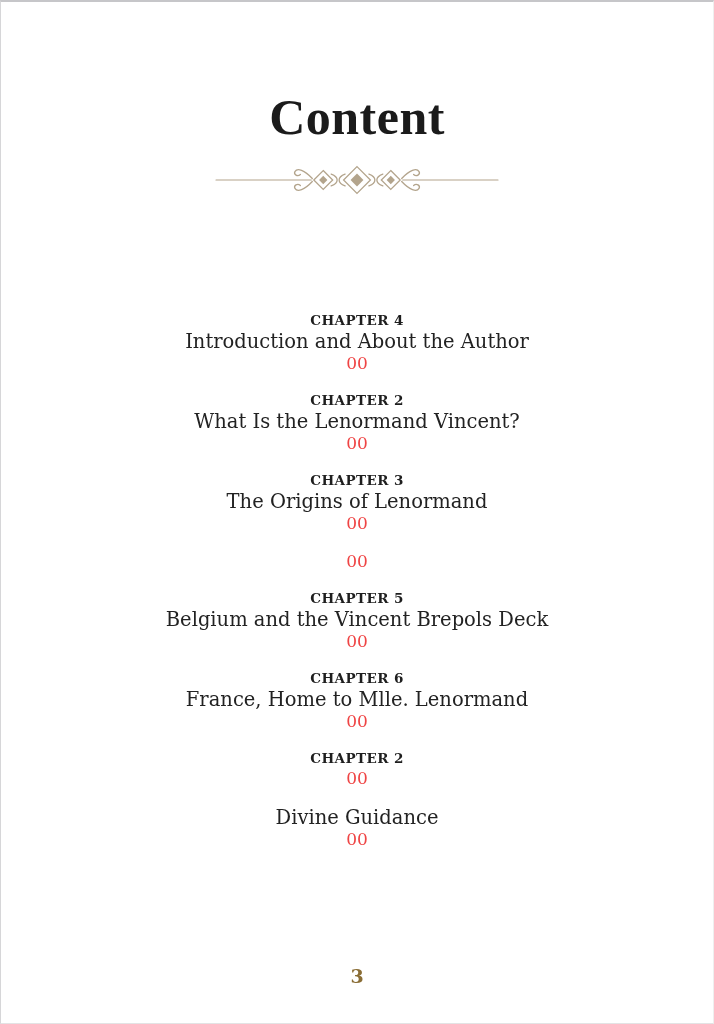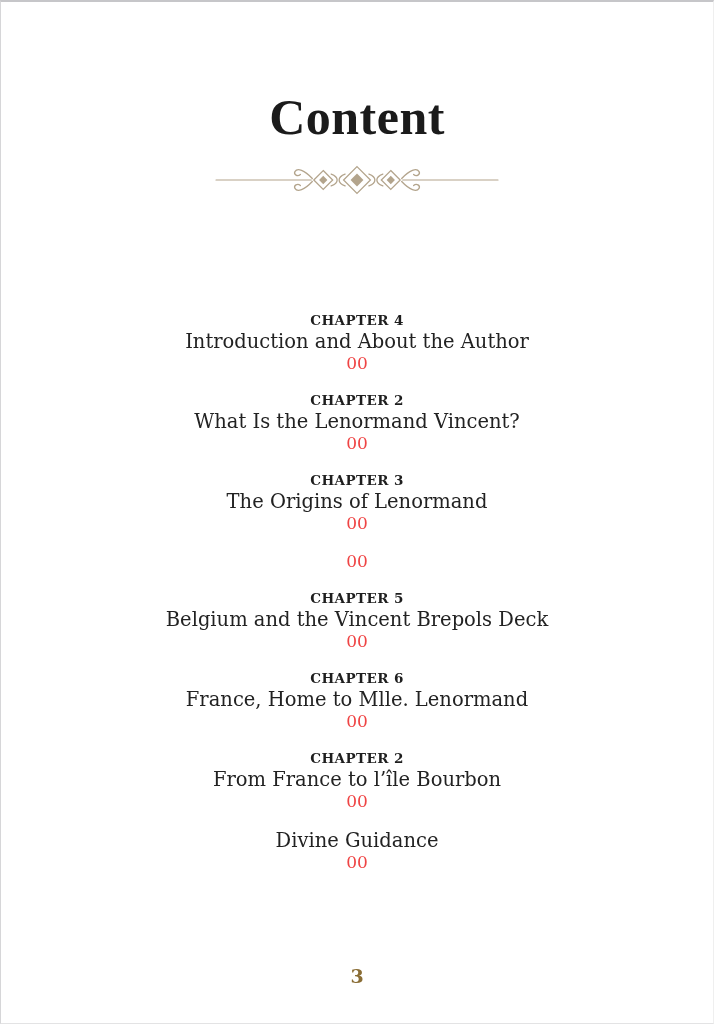--- a/index.html
+++ b/index.html
@@ -152,21 +152,20 @@
     </div>
 
     <div class="toc-entry">
       <div class="chapter-label">CHAPTER 6</div>
       <div class="chapter-title">France, Home to Mlle. Lenormand</div>
       <div class="chapter-page">00</div>
     </div>
 
     <div class="toc-entry">
       <div class="chapter-label">CHAPTER 2</div>
-      <div class="chapter-title">From France to l’île Bourbon</div>
       <div class="chapter-page">00</div>
     </div>
 
     <div class="toc-entry">
       <div class="chapter-title">Divine Guidance</div>
       <div class="chapter-page">00</div>
     </div>
 
   </div>
 

